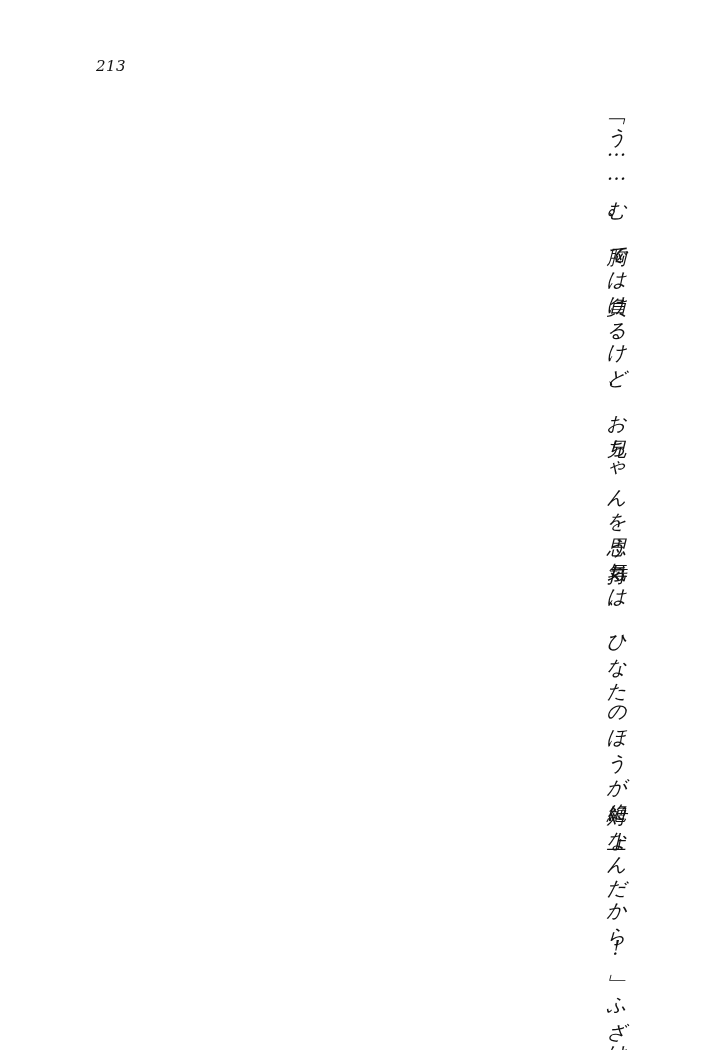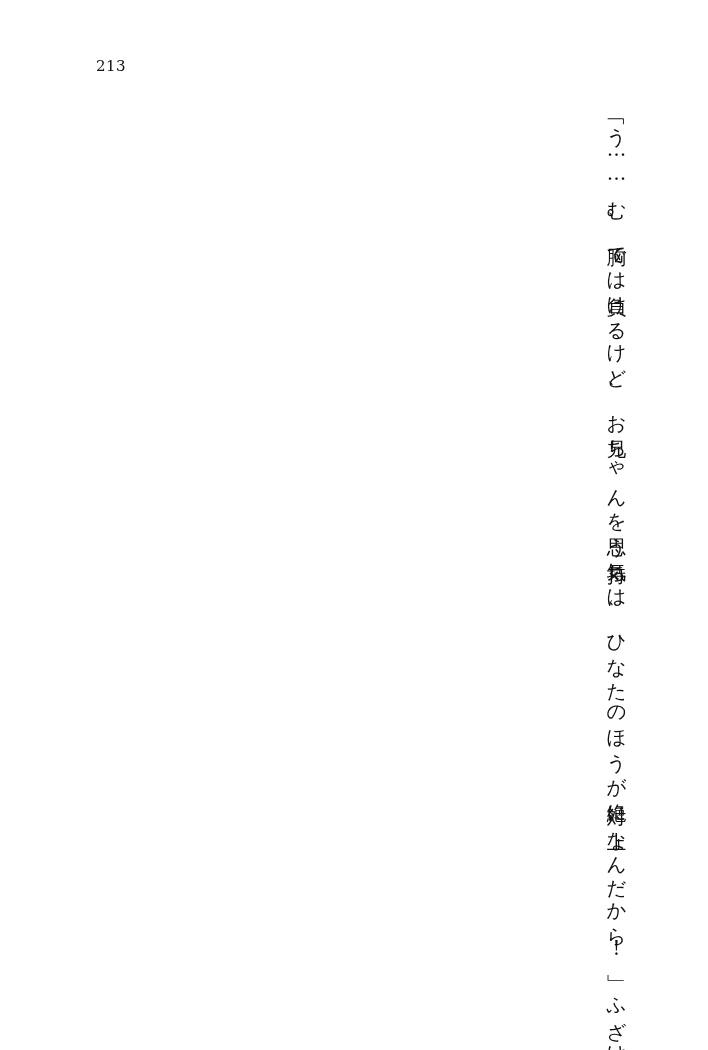--- a/index.html
+++ b/index.html
@@ -13,20 +13,21 @@
     overflow: hidden;
     font-family: "DejaVu Serif", "Liberation Serif", serif;
     color: #111111;
   }
   .page {
     position: relative;
     width: 708px;
     height: 1050px;
     box-sizing: border-box;
     background: #ffffff;
+    font-style: italic;
   }
   .page-number {
     position: absolute;
     top: 57px;
     left: 96px;
     font-size: 15px;
     letter-spacing: 0.5px;
     color: #111111;
     font-family: "DejaVu Serif", "Liberation Serif", serif;
   }

